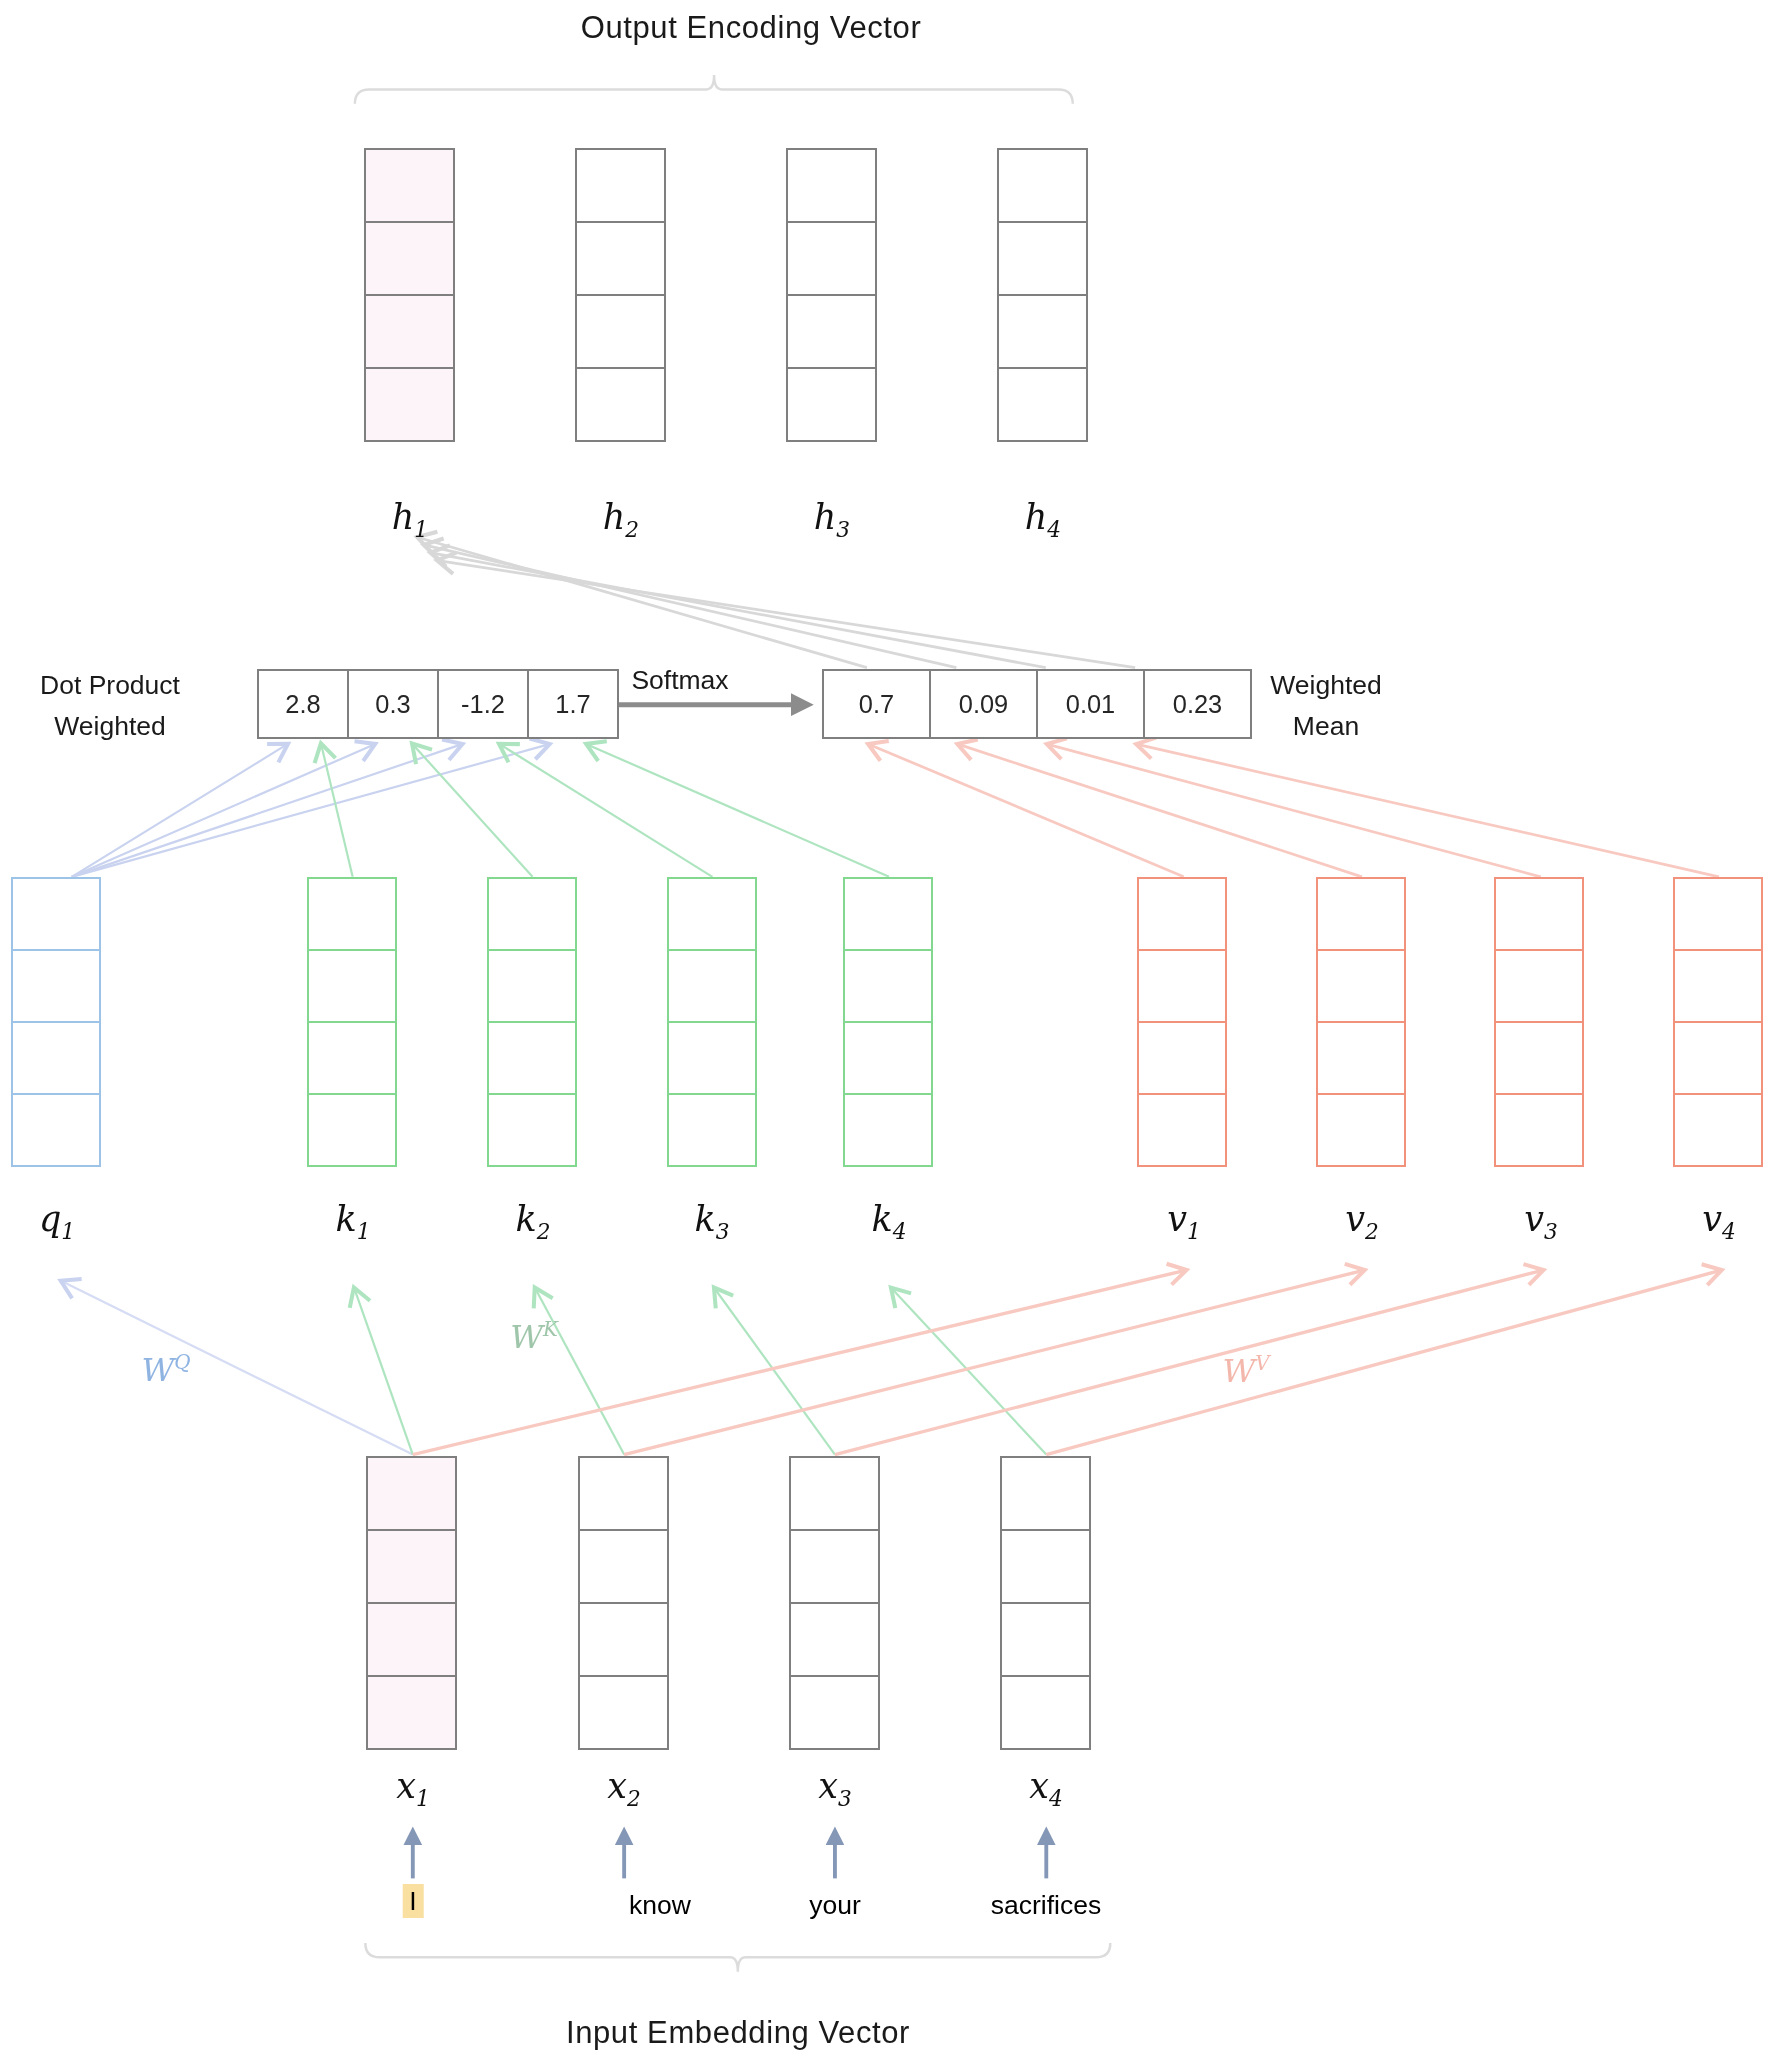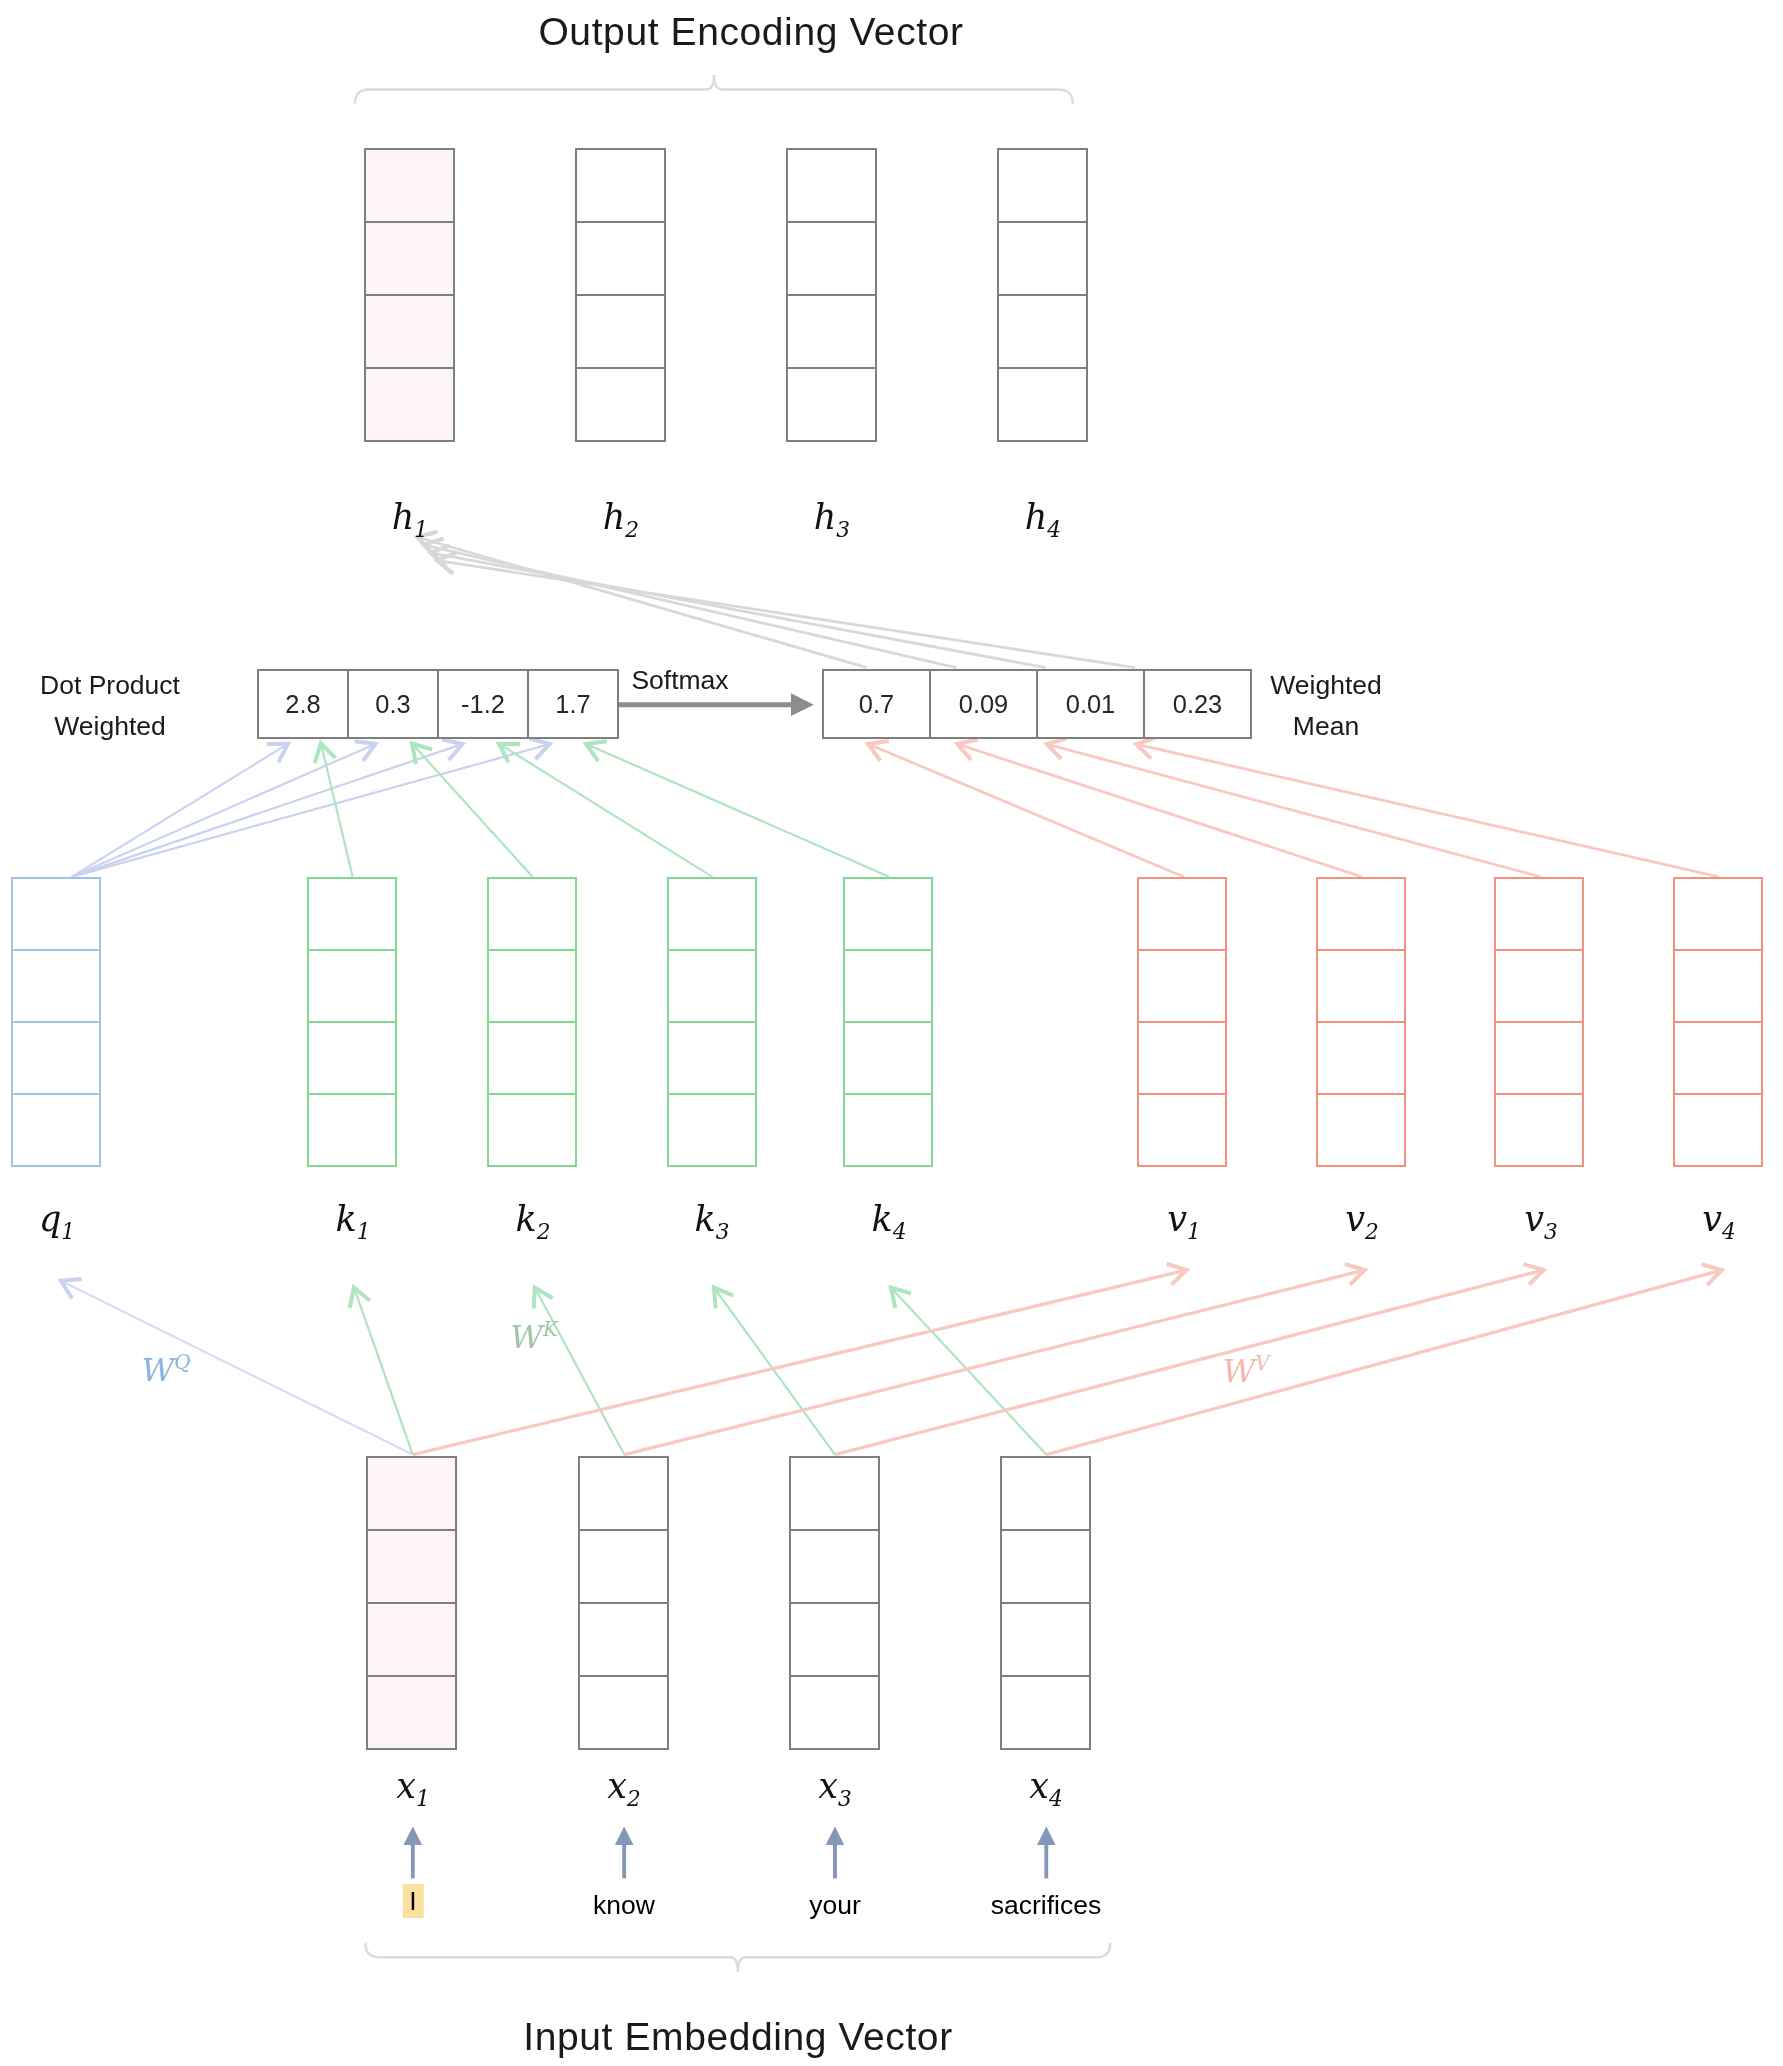--- a/index.html
+++ b/index.html
@@ -1,20 +1,20 @@
 <!DOCTYPE html>
 <html style="font-size:8.8px"><head>
 <meta charset="utf-8">
 <style>
   html,body{margin:0;padding:0;background:#ffffff;}
   #stage{position:relative;width:1783px;height:2066px;background:#ffffff;overflow:hidden;
          font-family:"Liberation Sans",sans-serif;color:#1a1a1a;}
   .abs{position:absolute;}
   .ctr{transform:translateX(-50%);text-align:center;}
-  .title{font-size:39px;letter-spacing:0.6px;white-space:nowrap;}
+  .title{font-size:31px;letter-spacing:0.6px;white-space:nowrap;}
   .sidelabel{font-size:26.5px;line-height:1.55;white-space:nowrap;}
   
   .vcol{position:absolute;display:flex;flex-direction:column;background:#ffffff;
         border:2.8px solid var(--bc);}
   .vcol .cell{height:70px;border-top:2.8px solid var(--bc);}
   .vcol .cell:first-child{border-top:none;}
   .vcol.wide .cell{height:71px;}
   .gray{--bc:#7f7f7f;}
   .blue{--bc:#9dc3e6;}
   .green{--bc:#82d88e;}
@@ -306,18 +306,18 @@
       <div class="cell"></div>
       <div class="cell"></div>
   </div>
 
   <div class="mlabel" style="left:413px;top:1766px"><span>x</span><sub>1</sub></div>
   <div class="mlabel" style="left:624px;top:1766px"><span>x</span><sub>2</sub></div>
   <div class="mlabel" style="left:835px;top:1766px"><span>x</span><sub>3</sub></div>
   <div class="mlabel" style="left:1046px;top:1766px"><span>x</span><sub>4</sub></div>
 
   <div class="word" style="left:413px;top:1886px"><span class="hl">I</span></div>
-  <div class="word" style="left:624px;top:1890px">know</div>
+  <div class="word" style="left:660px;top:1890px">know</div>
   <div class="word" style="left:835px;top:1890px">your</div>
   <div class="word" style="left:1046px;top:1890px">sacrifices</div>
 
 </div>
 
 
 </body></html>

